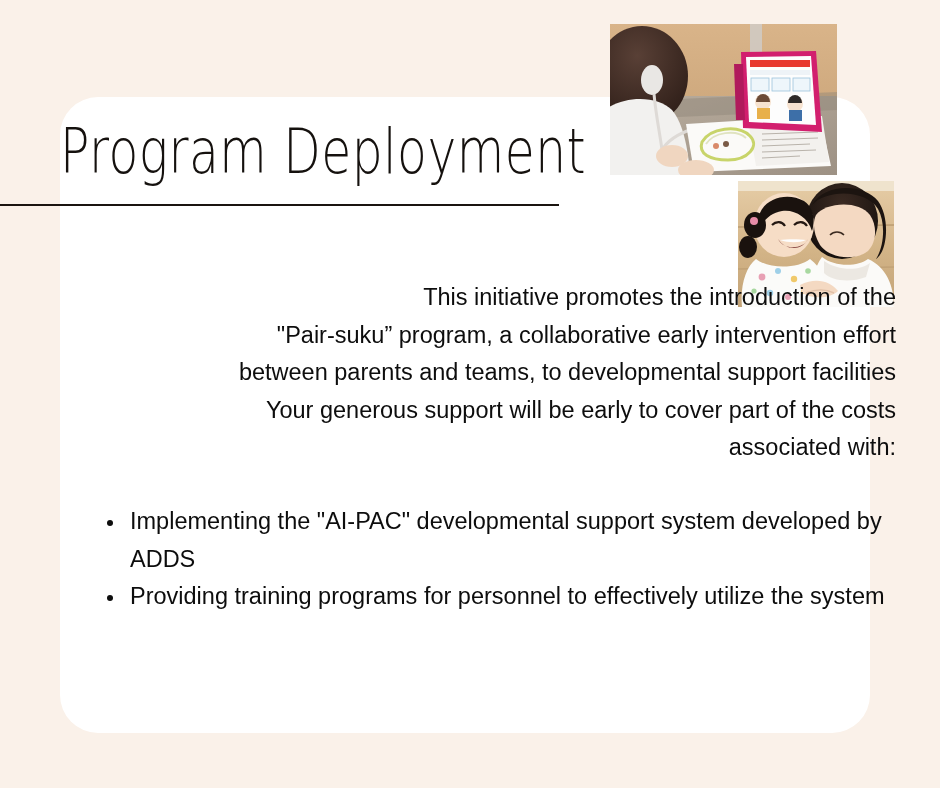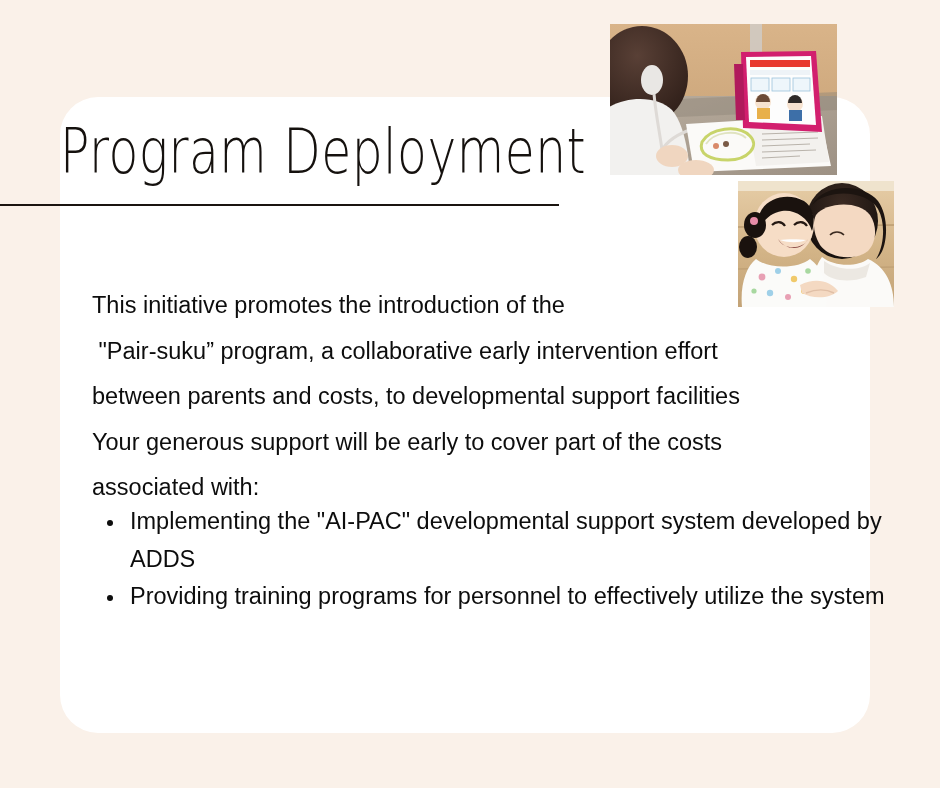--- a/index.html
+++ b/index.html
@@ -90,22 +90,23 @@
   .body-copy {
     position: absolute;
     left: 84px;
     top: 279px;
     width: 812px;
     font-size: 23.5px;
     line-height: 37.5px;
     color: #0d0d0d;
   }
   .body-copy p {
-    margin: 8px;
+    margin: 0;
     white-space: pre-wrap;
+    text-align: right;
   }
 
   .bullets {
     position: absolute;
     left: 84px;
     top: 503px;
     width: 815px;
     margin: 0;
     padding: 0;
     list-style: none;
@@ -246,21 +247,21 @@
     </svg>
   </div>
 
   <div class="title">Program Deployment</div>
 
   <div class="divider"></div>
 
   <div class="body-copy">
     <p>This initiative promotes the introduction of the</p>
     <p> "Pair-suku” program, a collaborative early intervention effort</p>
-    <p>between parents and costs, to developmental support facilities</p>
+    <p>between parents and teams, to developmental support facilities</p>
     <p>Your generous support will be early to cover part of the costs</p>
     <p>associated with:</p>
   </div>
 
   <ul class="bullets">
     <li>Implementing the "AI-PAC" developmental support system developed by ADDS</li>
     <li>Providing training programs for personnel to effectively utilize the system</li>
   </ul>
 
 </div>

